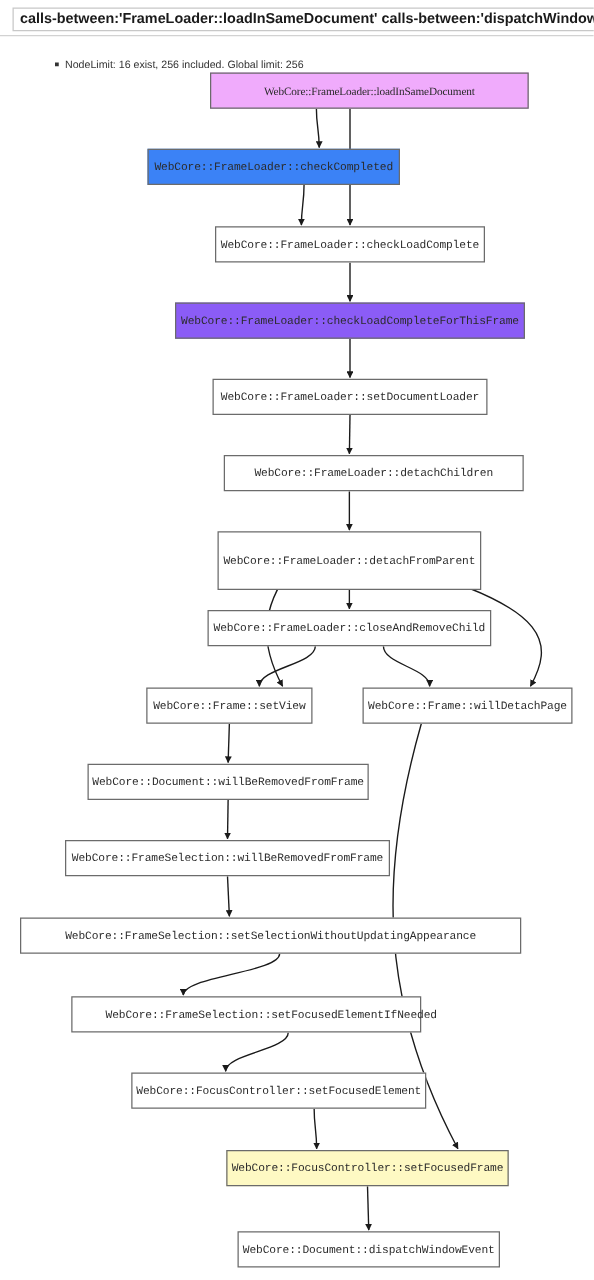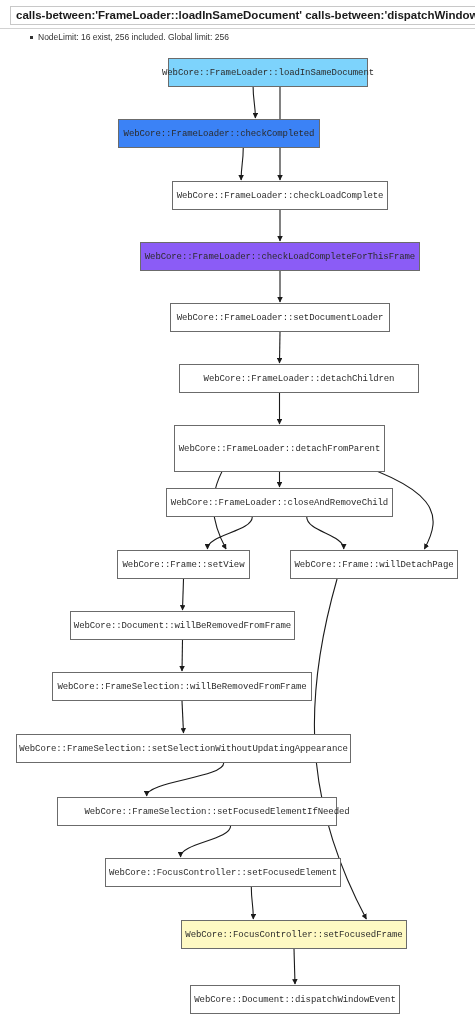--- a/index.html
+++ b/index.html
@@ -54,21 +54,21 @@
   }
 
   
   #notes {
     position: absolute;
     left: 0;
     top: 31px;
     width: 475px;
   }
   #notes ul {
-    margin: 0;
+    margin: 14px;
     padding: 0 0 0 30px;
     list-style: none;
   }
   #notes li {
     position: relative;
     font-family: "Liberation Sans", sans-serif;
     font-size: 8.5px;
     color: #333333;
     line-height: 12px;
     padding-left: 8px;
@@ -150,21 +150,21 @@
         <path d="M 182.5 640 L 182 671" stroke="#1a1a1a"></path>
         <path d="M 182 701 L 183.5 733" stroke="#1a1a1a"></path>
         <path d="M 223.7 763 C 223.7 777.85 146.6 781.15 146.6 796" stroke="#1a1a1a"></path>
         <path d="M 230.6 826 C 230.6 839.95 180.52 843.05 180.52 857" stroke="#1a1a1a"></path>
         <path d="M 251.32 887 C 251.32 901.4 253.32 904.6 253.32 919" stroke="#1a1a1a"></path>
         <path d="M 337.04 579 C 303.04 698 303.04 800 366.32 919" stroke="#1a1a1a"></path>
         <path d="M 294 949 L 295 984" stroke="#1a1a1a"></path>
       </g>
   </svg>
   <div id="nodes">
-      <div class="node" style="left: 168px; top: 58px; width: 200px; height: 29px; border-color: rgb(107, 107, 107); background: #7dd3fc; color: rgb(43, 43, 43);">
+      <div class="node" style="left: 168px; top: 58px; width: 255px; height: 29px; border-color: rgb(107, 107, 107); background: #f0abfc; color: rgb(43, 43, 43); font-family: Liberation Serif, serif;">
         <span>WebCore::FrameLoader::loadInSameDocument</span>
       </div>
       <div class="node" style="left: 118px; top: 119px; width: 202px; height: 29px; border-color: rgb(107, 107, 107); background: #3b82f6; color: rgb(43, 43, 43);">
         <span>WebCore::FrameLoader::checkCompleted</span>
       </div>
       <div class="node" style="left: 172px; top: 181px; width: 216px; height: 29px; border-color: rgb(107, 107, 107); background: rgb(255, 255, 255); color: rgb(43, 43, 43);">
         <span>WebCore::FrameLoader::checkLoadComplete</span>
       </div>
       <div class="node" style="left: 140px; top: 242px; width: 280px; height: 29px; border-color: rgb(107, 107, 107); background: #8b5cf6; color: rgb(43, 43, 43);">
         <span>WebCore::FrameLoader::checkLoadCompleteForThisFrame</span>
@@ -186,21 +186,21 @@
       </div>
       <div class="node" style="left: 290px; top: 550px; width: 168px; height: 29px; border-color: rgb(107, 107, 107); background: rgb(255, 255, 255); color: rgb(43, 43, 43);">
         <span>WebCore::Frame::willDetachPage</span>
       </div>
       <div class="node" style="left: 70px; top: 611px; width: 225px; height: 29px; border-color: rgb(107, 107, 107); background: rgb(255, 255, 255); color: rgb(43, 43, 43);">
         <span>WebCore::Document::willBeRemovedFromFrame</span>
       </div>
       <div class="node" style="left: 52px; top: 672px; width: 260px; height: 29px; border-color: rgb(107, 107, 107); background: rgb(255, 255, 255); color: rgb(43, 43, 43);">
         <span>WebCore::FrameSelection::willBeRemovedFromFrame</span>
       </div>
-      <div class="node" style="left: 16px; top: 734px; width: 335px; height: 29px; border-color: rgb(107, 107, 107); background: rgb(255, 255, 255); color: rgb(43, 43, 43);">
+      <div class="node" style="left: 16px; top: 734px; width: 401px; height: 29px; border-color: rgb(107, 107, 107); background: rgb(255, 255, 255); color: rgb(43, 43, 43);">
         <span>WebCore::FrameSelection::setSelectionWithoutUpdatingAppearance</span>
       </div>
       <div class="node" style="left: 57px; top: 797px; width: 280px; height: 29px; border-color: rgb(107, 107, 107); background: rgb(255, 255, 255); color: rgb(43, 43, 43); padding-left: 40px;">
         <span>WebCore::FrameSelection::setFocusedElementIfNeeded</span>
       </div>
       <div class="node" style="left: 105px; top: 858px; width: 236px; height: 29px; border-color: rgb(107, 107, 107); background: rgb(255, 255, 255); color: rgb(43, 43, 43);">
         <span>WebCore::FocusController::setFocusedElement</span>
       </div>
       <div class="node" style="left: 181px; top: 920px; width: 226px; height: 29px; border-color: rgb(107, 107, 107); background: #fef9c3; color: rgb(43, 43, 43);">
         <span>WebCore::FocusController::setFocusedFrame</span>

